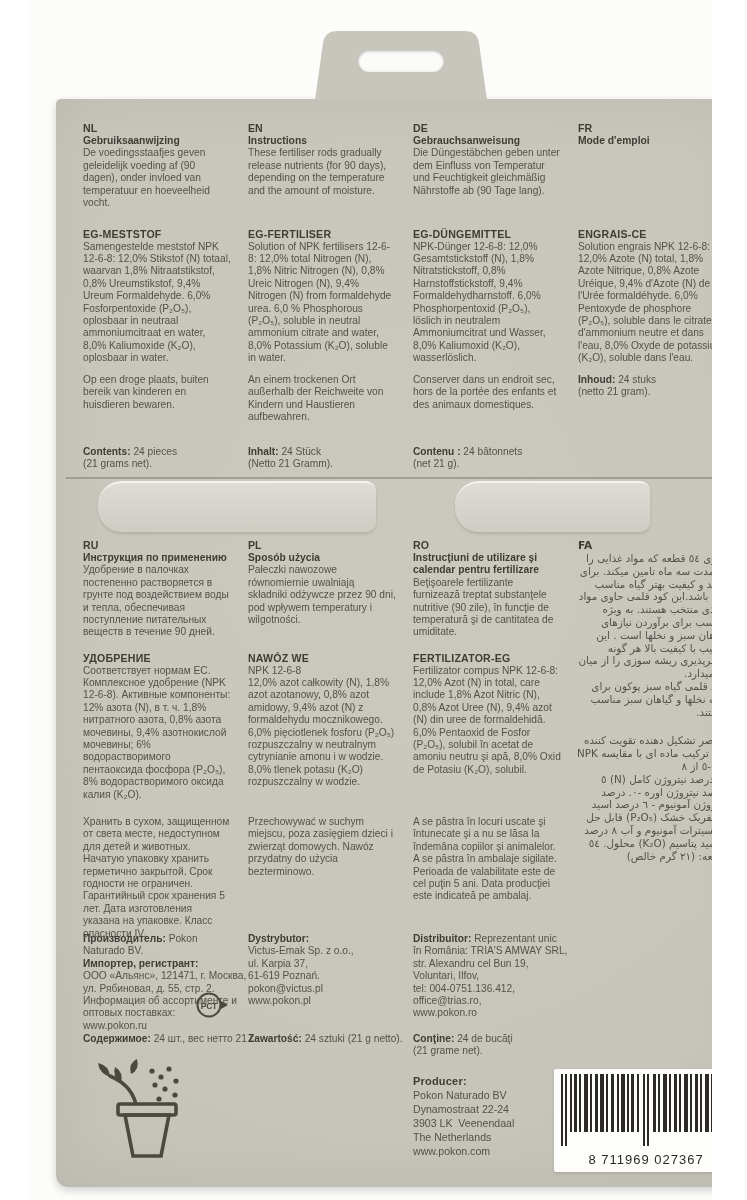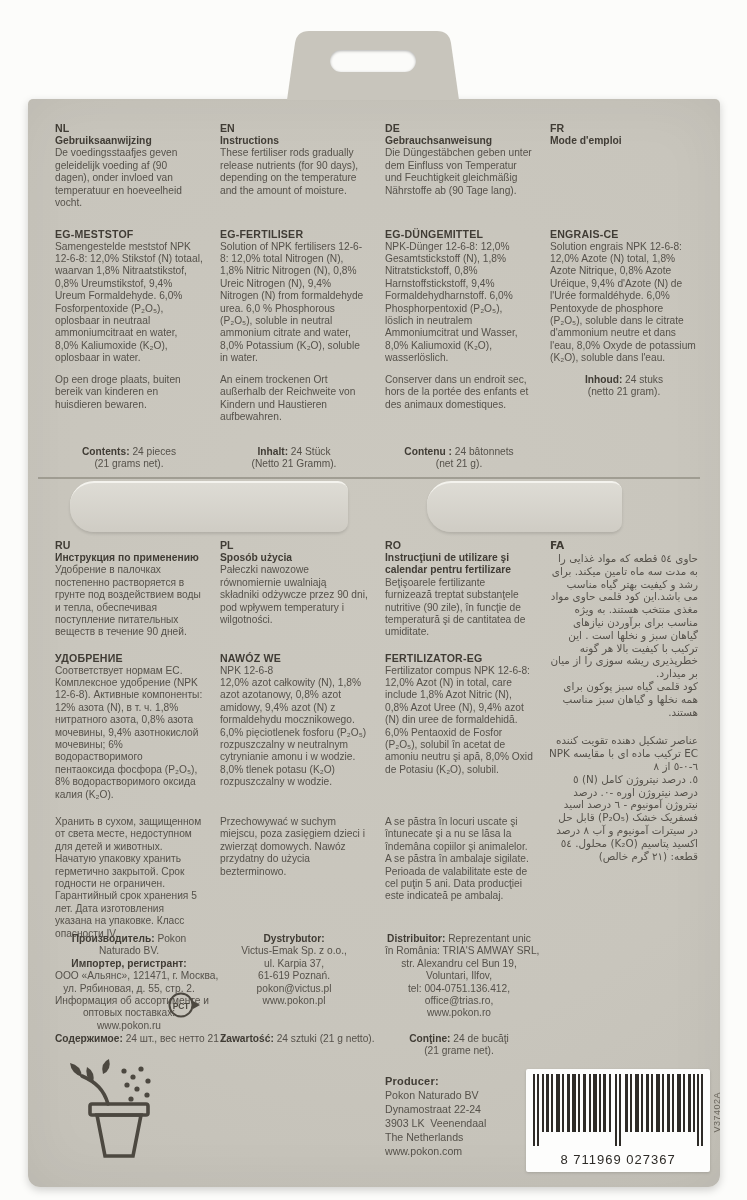--- a/index.html
+++ b/index.html
@@ -1,17 +1,17 @@
 <!DOCTYPE html>
 <html><head>
 <meta charset="utf-8">
 <style>
   html,body{margin:0;padding:0;}
-  .stage{position:relative;width:747px;height:1200px;background:#fcfcfa;overflow:hidden;
-         font-family:"Liberation Sans","DejaVu Sans",sans-serif;}
+  .stage{position:relative;width:684px;height:1200px;background:#fcfcfa;overflow:hidden;
+         font-family:"Liberation Sans","DejaVu Sans",sans-serif;margin-left:28px;}
   .card{position:absolute;left:28px;top:99px;width:692px;height:1088px;
         background:radial-gradient(120% 85% at 50% 40%, #cbc8bf 0%, #c8c5bc 55%, #c1beb5 100%);
         border-radius:5px 5px 12px 12px;
         box-shadow:0 3px 8px rgba(0,0,0,.18), inset 0 0 60px rgba(0,0,0,.05);}
   .tab{position:absolute;left:281px;top:29px;width:184px;height:71px;}
   .slot{position:absolute;left:330px;top:50px;width:86px;height:22px;background:#fbfbf9;
         border-radius:11px;box-shadow:inset 0 1px 3px rgba(0,0,0,.3);}
   .crease{position:absolute;left:38px;top:477px;width:662px;height:2px;background:#8f8b80;opacity:.7;}
   .blister{position:absolute;top:481px;height:49px;background:linear-gradient(180deg,#dedcd5,#cfccc4);
         border-top:2px solid #f4f3ee;border-radius:24px 10px 10px 24px;box-shadow:0 2px 3px rgba(0,0,0,.12);}
@@ -20,21 +20,21 @@
 
   .tgrid,.bgrid{position:absolute;left:55px;display:grid;grid-template-columns:repeat(4,148px);column-gap:17px;}
   .tgrid{top:122px;grid-template-rows:106px 146px 72px auto;}
   .bgrid{top:539px;grid-template-rows:113px 164px 117px 100px auto;}
   .cell{overflow:visible;}
   .code{font-weight:bold;font-size:10.6px;line-height:13px;color:#403c35;}
   .ttl{font-weight:bold;font-size:10.3px;line-height:12.4px;color:#403c35;}
   .h{font-weight:bold;font-size:10.6px;line-height:12.6px;color:#403c35;letter-spacing:.2px;}
   .para{font-size:10.2px;line-height:12.4px;color:#55514a;white-space:pre-line;}
   .pre{white-space:pre;}
-  .cl{font-size:10.2px;line-height:12.4px;color:#55514a;text-align:center;}
+  .cl{font-size:10.2px;line-height:12.4px;color:#55514a;}
   .cl b{color:#403c35;}
   .cl .v{white-space:pre-line;}
   .cl.nw{white-space:nowrap;}
   .rtl{direction:rtl;text-align:right;font-family:"DejaVu Sans",sans-serif;}
   .rtl .para{margin-bottom:16px;font-size:10.4px;line-height:12.8px;}
   .rtl .code{direction:ltr;text-align:left;}
 
   .dosage{position:absolute;left:214px;top:1073px;border-collapse:collapse;color:#47433c;}
   .dosage td{border:1.6px solid #57534b;height:21px;font-size:10.6px;padding:0 4px 0 7px;}
   .dosage td.sz{width:68px;}

